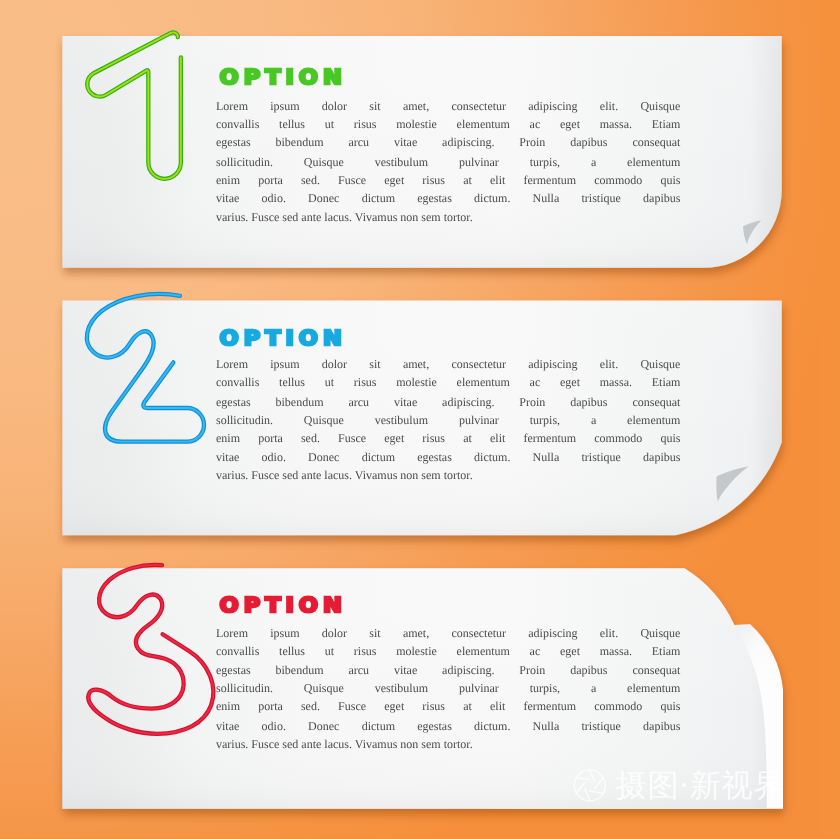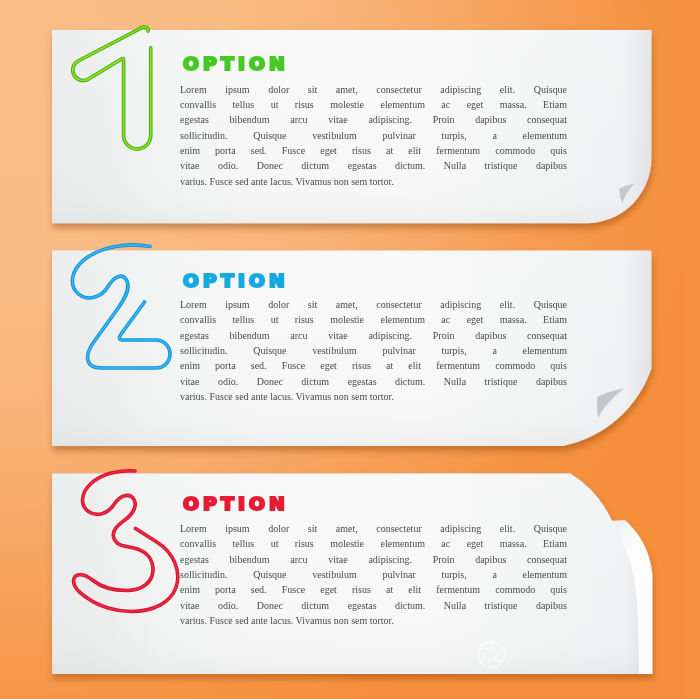--- a/index.html
+++ b/index.html
@@ -172,16 +172,17 @@
         <circle cx="24" cy="24" r="20" fill="none" stroke="rgba(255,255,255,0.82)" stroke-width="1.7"></circle>
         <g fill="none" stroke="rgba(255,255,255,0.82)" stroke-width="1.7" stroke-linecap="round">
           <path d="M24.0 4.0 L30.5 20.2"></path>
           <path d="M41.3 14.0 L30.5 27.8"></path>
           <path d="M41.3 34.0 L24.0 31.5"></path>
           <path d="M24.0 44.0 L17.5 27.8"></path>
           <path d="M6.7 34.0 L17.5 20.2"></path>
           <path d="M6.7 14.0 L24.0 16.5"></path>
         </g>
       </svg>
+      <span class="wmtext">摄图·新视界</span>
     </div>
   </div>
 
 </div>
 
 </body></html>

